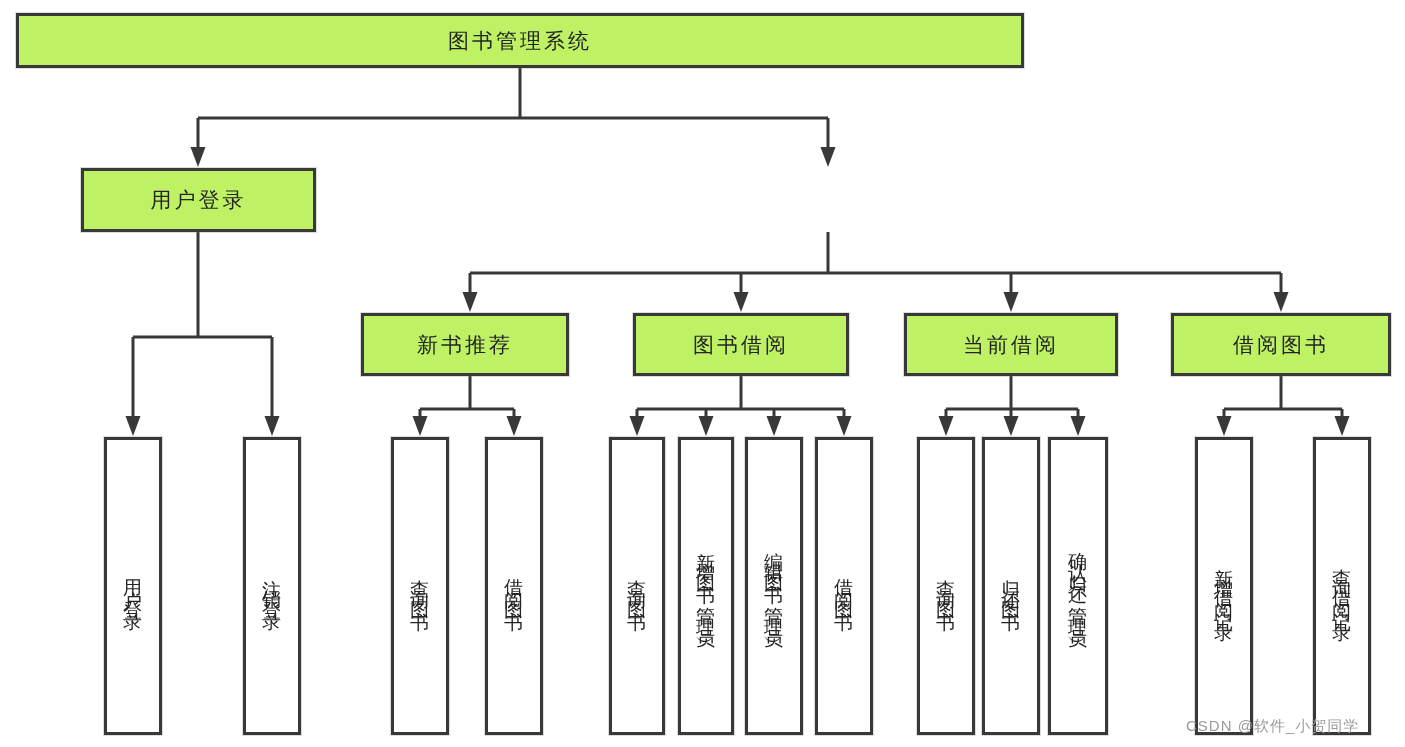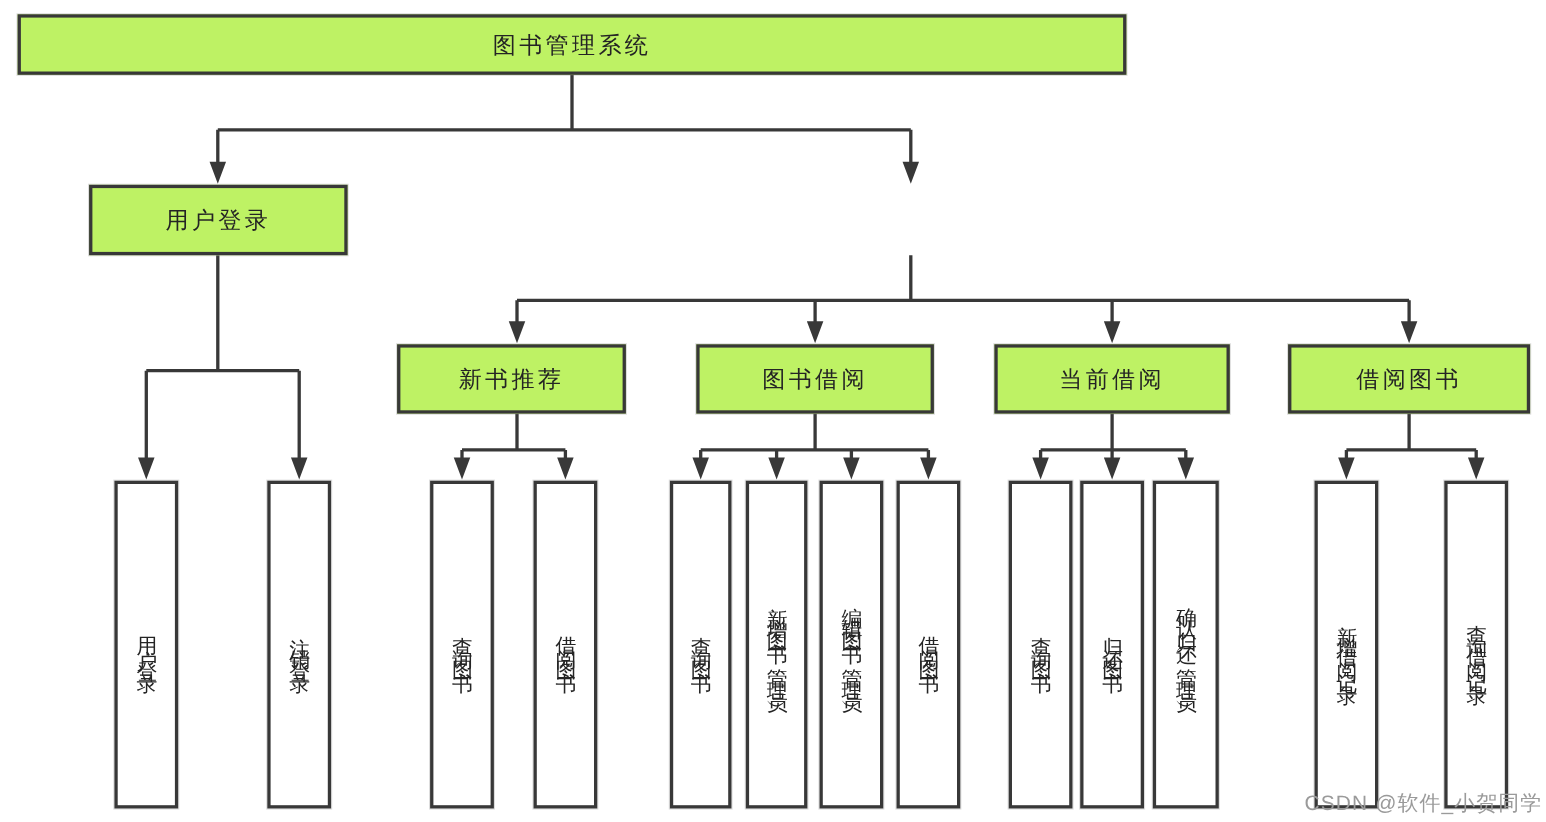--- a/index.html
+++ b/index.html
@@ -42,21 +42,21 @@
     text-orientation: mixed;
     color: #242424;
     font-size: 19px;
     letter-spacing: 11px;
     line-height: 1;
     white-space: nowrap;
   }
   .watermark {
     position: absolute;
     left: 1186px; top: 717px;
-    font-size: 19px;
+    font-size: 15px;
     color: #9a9a9a;
     letter-spacing: 1px;
     z-index: 3;
     white-space: nowrap;
   }
 </style>
 </head>
 <body>
 
 <div class="stage">

